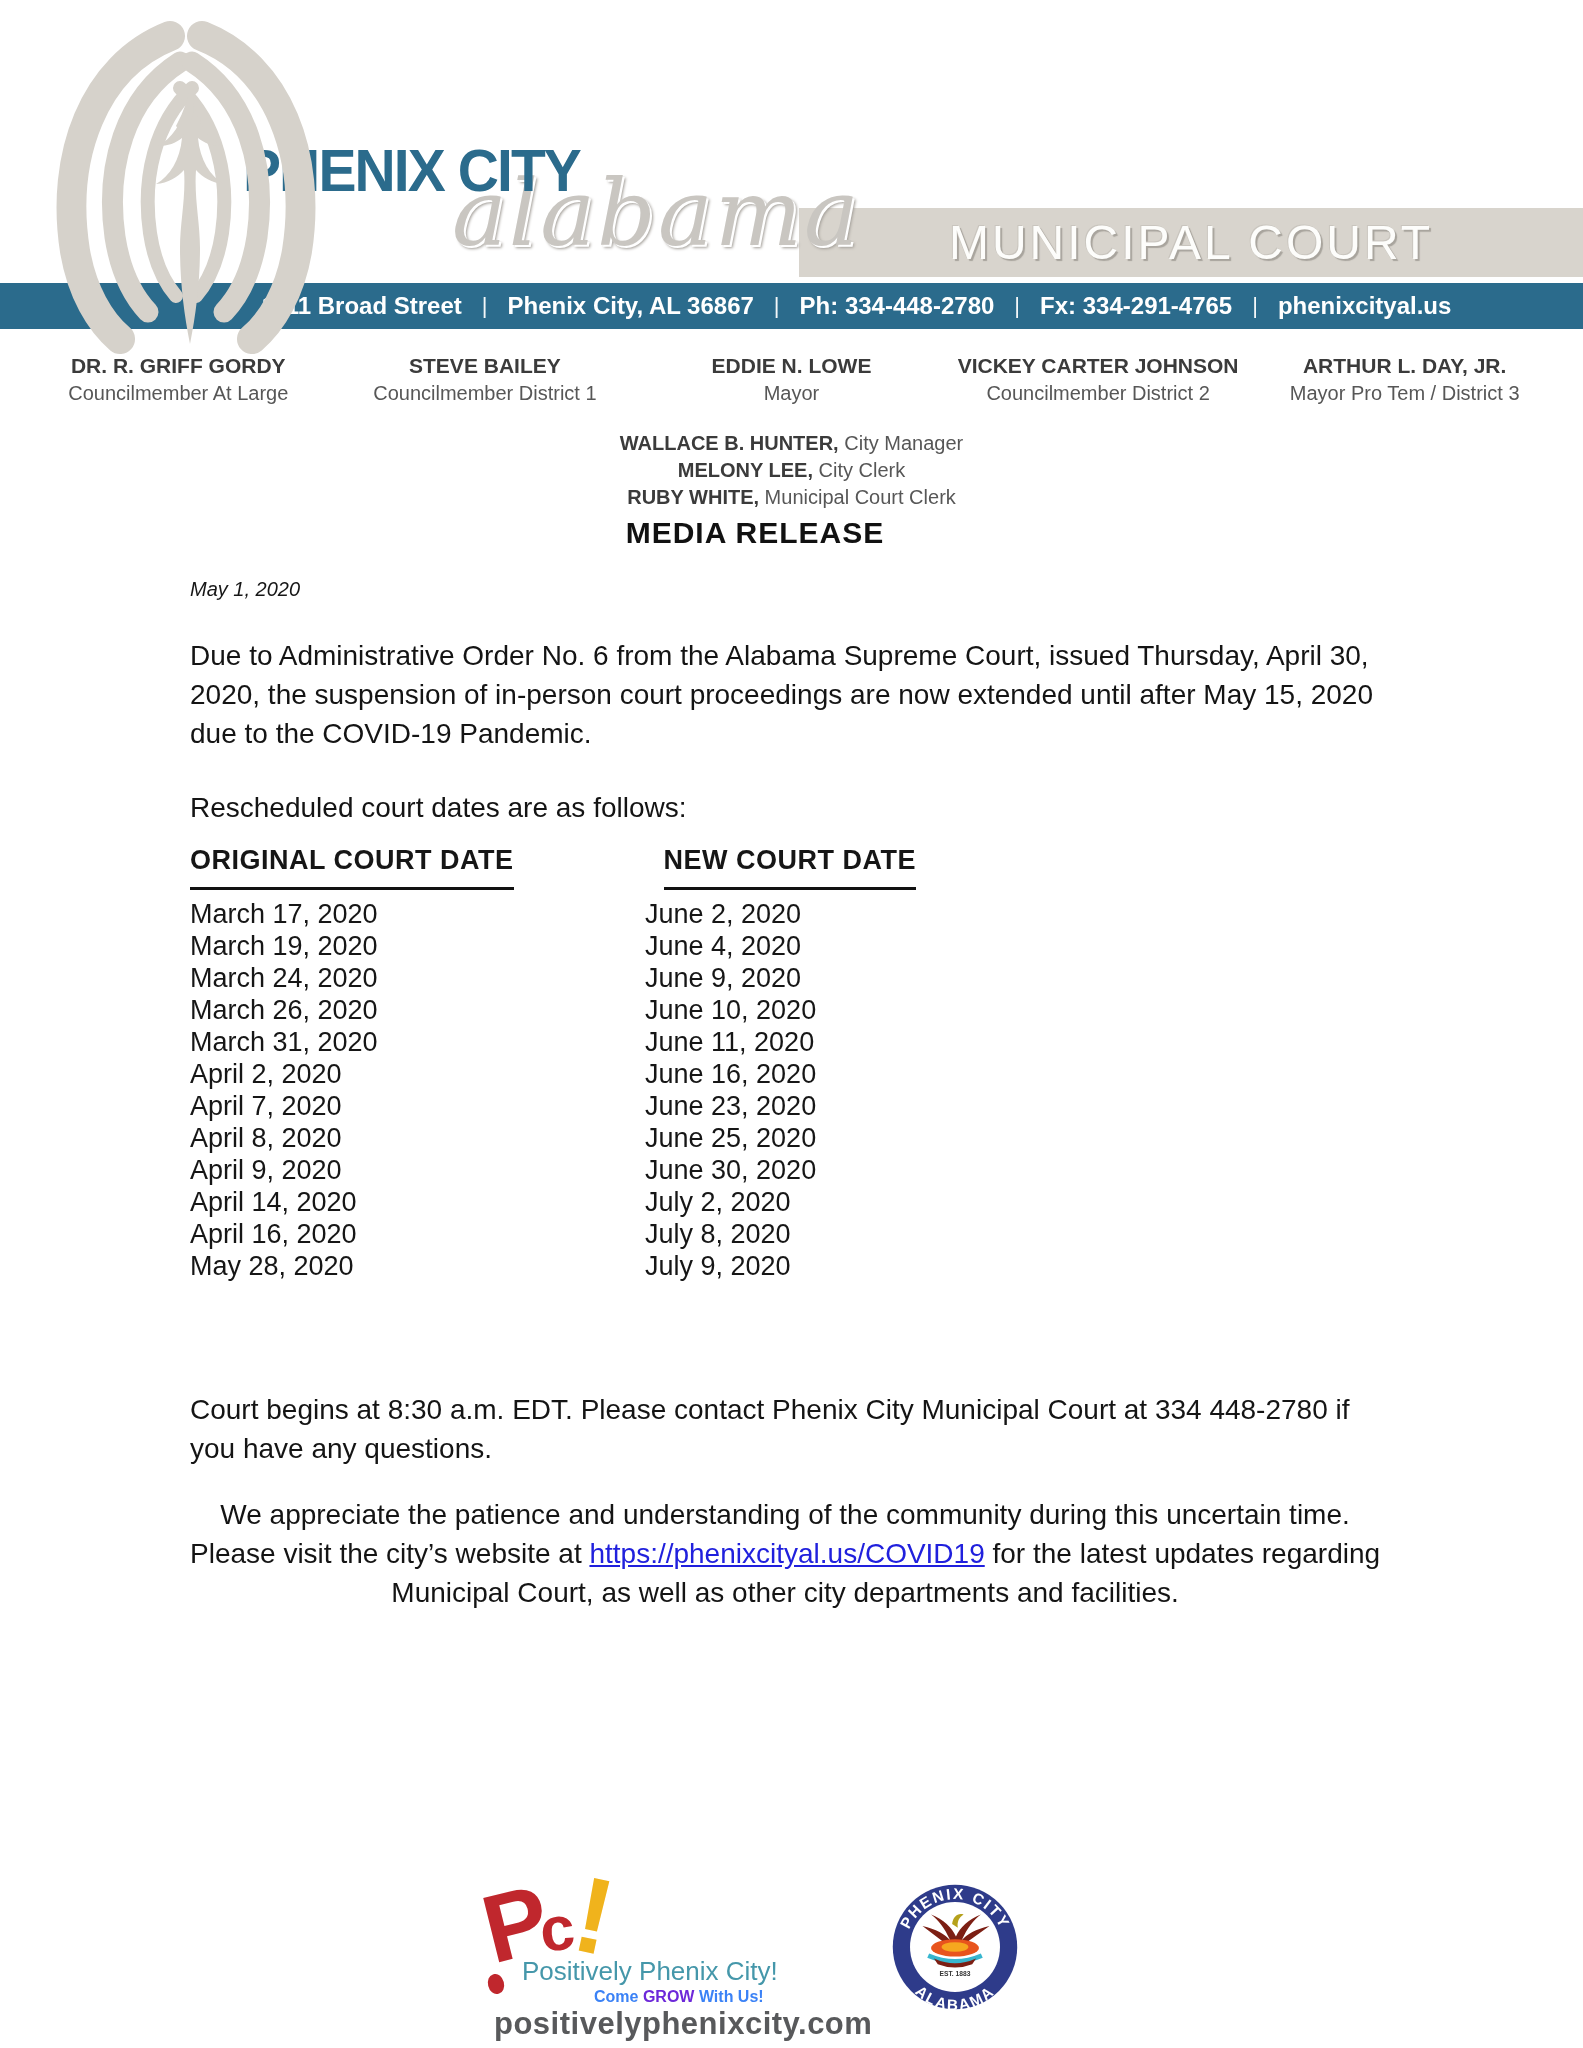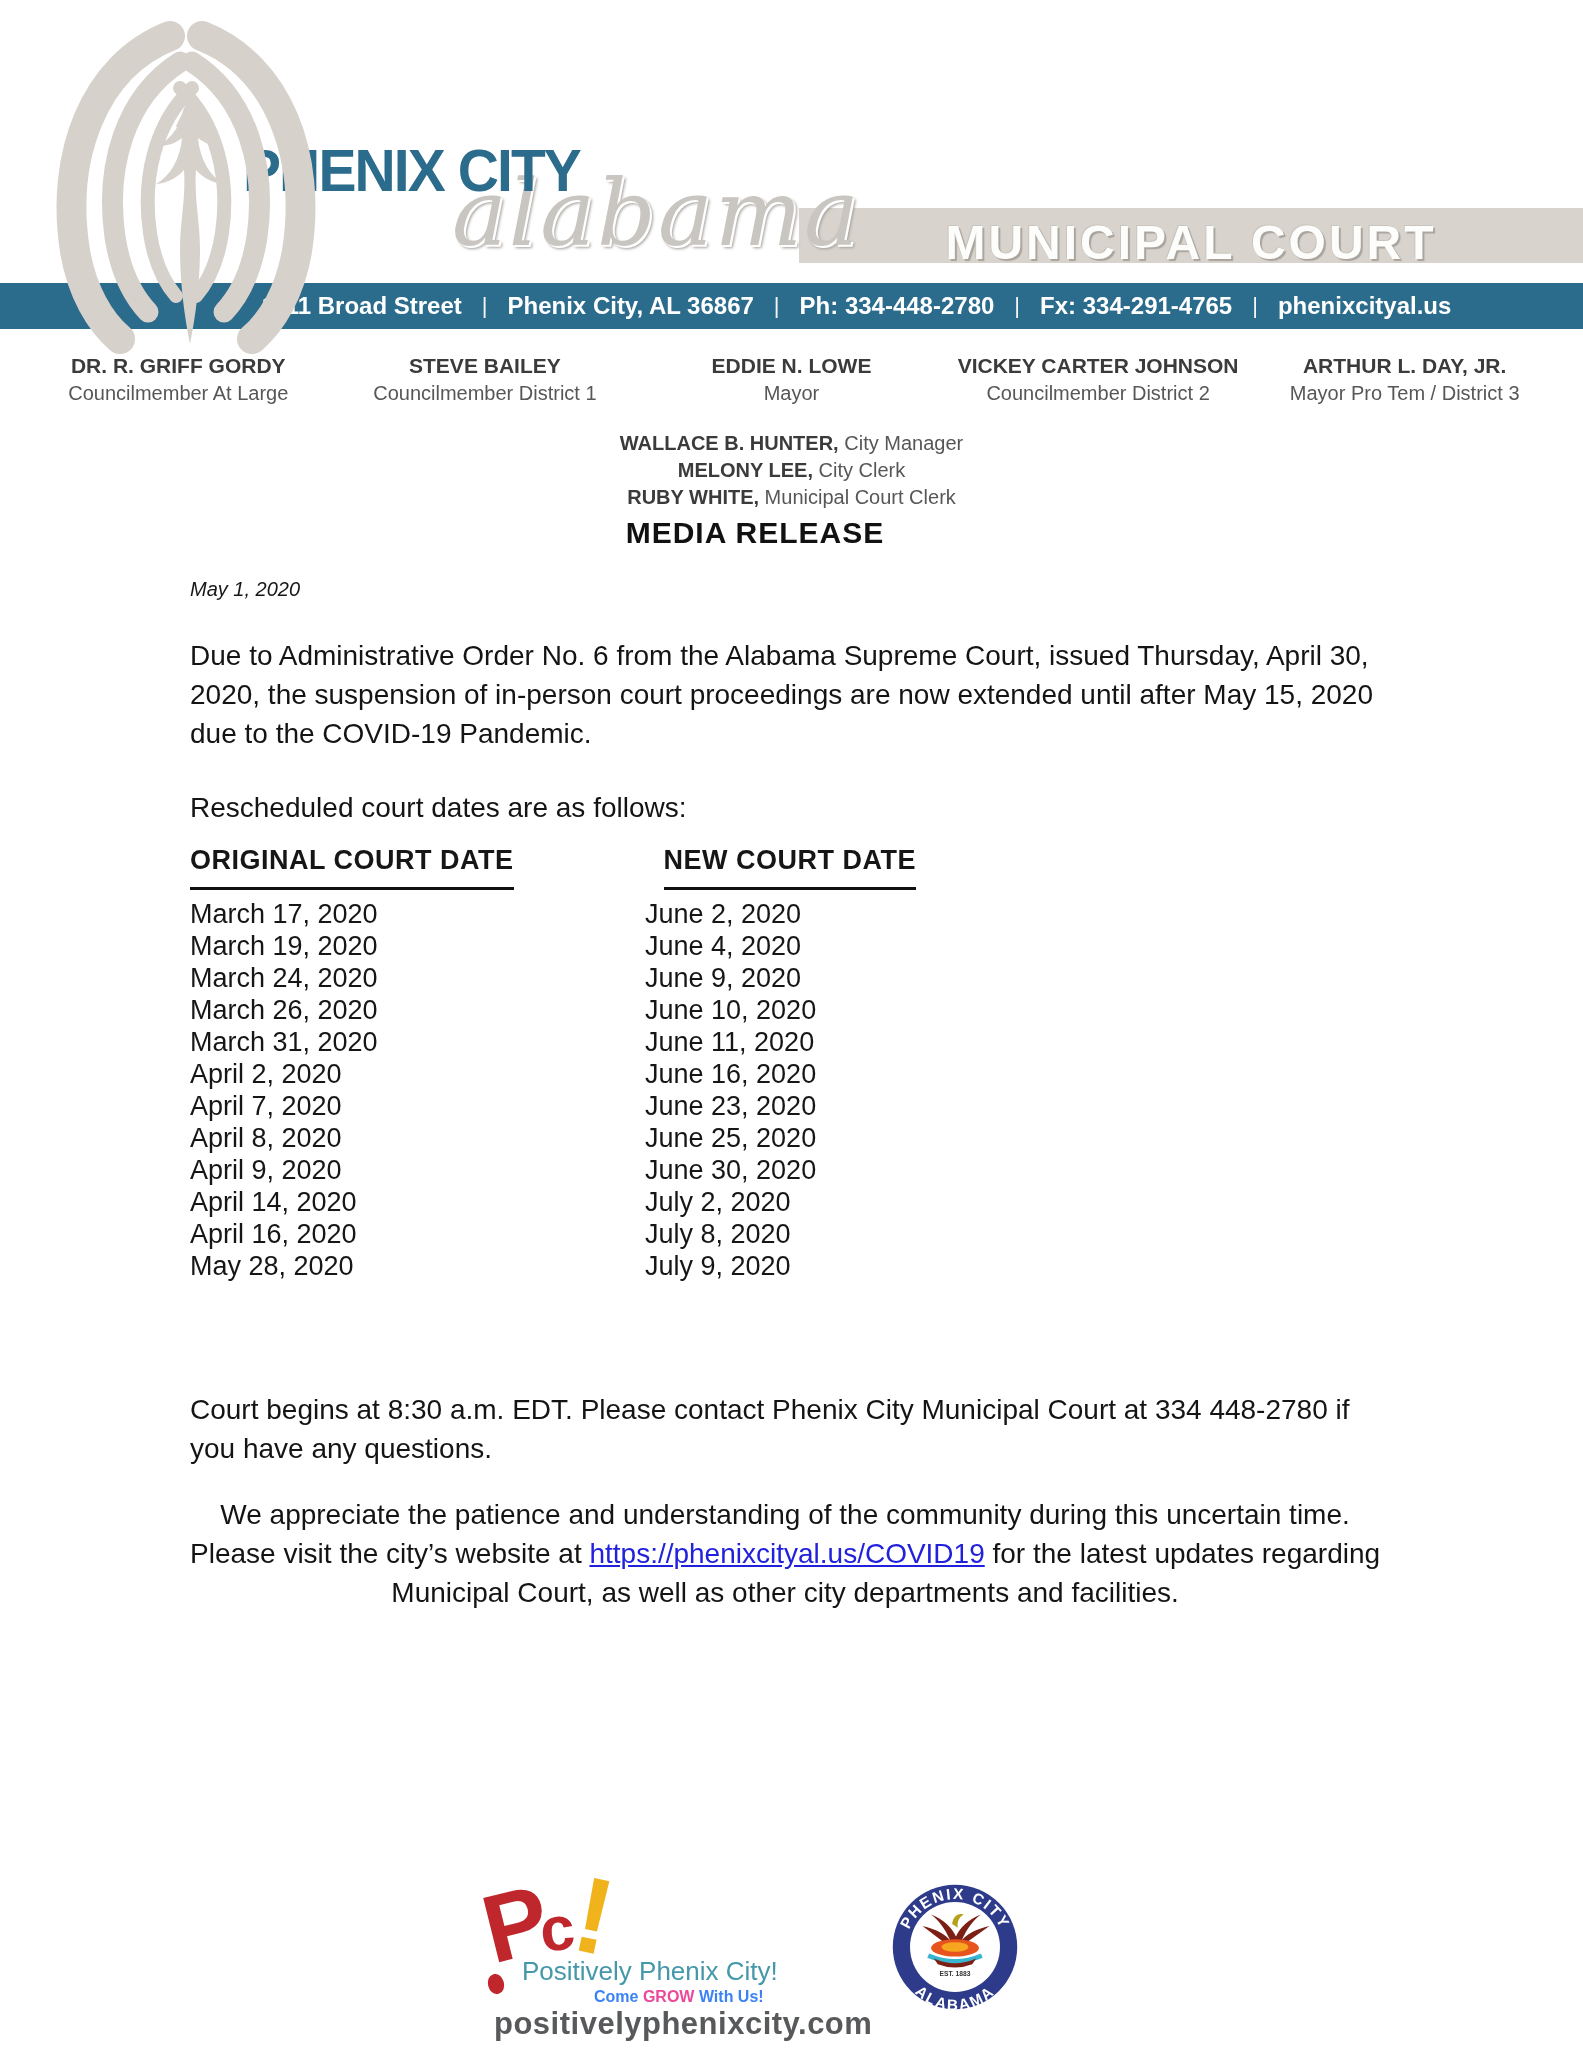--- a/index.html
+++ b/index.html
@@ -17,23 +17,23 @@
     transform:scaleX(0.95); transform-origin:left top; white-space:nowrap;
   }
   .state-script {
     position:absolute; left:452px; top:168px; z-index:3;
     font-family:"DejaVu Serif", serif; font-style:italic;
     font-size:92px; color:#c9c6c1; letter-spacing:2px;
     text-shadow:2px 2px 0 #ffffff, 3px 3px 3px #a09c96;
     white-space:nowrap; line-height:1;
   }
   .dept-banner {
-    position:absolute; left:799px; top:208px; width:784px; height:55px; z-index:2;
+    position:absolute; left:799px; top:208px; width:784px; height:69px; z-index:2;
     background:#d8d4cd; text-align:center; line-height:69px;
-    font-size:48px; font-weight:bold; letter-spacing:3px; color:#fdfdfb;
+    font-size:48px; font-weight:normal; letter-spacing:3px; color:#fdfdfb;
     text-shadow:-1px -1px 0 #c9c5be, 2px 2px 1px #a8a49d;
     white-space:nowrap;
   }
   .contact-bar {
     position:absolute; left:0; top:283px; width:1583px; height:46px; z-index:5;
     background:#2b6b8c; color:#ffffff; display:flex; align-items:center;
     justify-content:center; padding-left:130px; gap:20px;
     font-size:24px; font-weight:bold; white-space:nowrap;
   }
   .contact-sep { font-weight:normal; opacity:.95; font-size:22px; }
@@ -78,21 +78,21 @@
 
   
   .pc-logo { position:absolute; left:478px; top:1888px; width:280px; height:150px; }
   .pc-p { position:absolute; left:6px; top:-12px; font-size:96px; font-weight:bold; color:#c0272d; transform:rotate(-14deg); line-height:1; }
   .pc-dot { position:absolute; left:10px; top:86px; width:16px; height:20px; background:#c0272d; border-radius:50% / 55%; transform:rotate(-14deg); }
   .pc-c { position:absolute; left:62px; top:10px; font-size:62px; font-weight:bold; color:#c0272d; transform:rotate(-6deg); line-height:1; }
   .pc-ex { position:absolute; left:98px; top:-26px; font-size:108px; font-weight:bold; color:#f0b31c; transform:rotate(12deg); line-height:1; }
   .pc-tagline { position:absolute; left:44px; top:68px; font-size:26px; color:#4597aa; white-space:nowrap; }
   .pc-sub { position:absolute; left:116px; top:100px; font-size:16px; font-weight:bold; white-space:nowrap; }
   .pc-sub .w-teal { color:#3b82f6; }
-  .pc-sub .w-red { color:#ec4899; }
+  .pc-sub .w-red { color:#6d28d9; }
   .pc-site { position:absolute; left:16px; top:118px; font-size:31px; font-weight:bold; color:#58595b; letter-spacing:0.5px; white-space:nowrap; }
   .city-seal { position:absolute; left:888px; top:1880px; width:134px; height:134px; }
 </style>
 </head>
 <body>
 
 <div class="phoenix-logo">
   <svg viewBox="0 0 336 384" width="336" height="384">
     <g stroke="#d6d2cb" fill="none" stroke-linecap="round">
       <path d="M152,28 C76,58 42,148 57,243 C64,284 82,314 102,331" stroke-width="30"></path>

